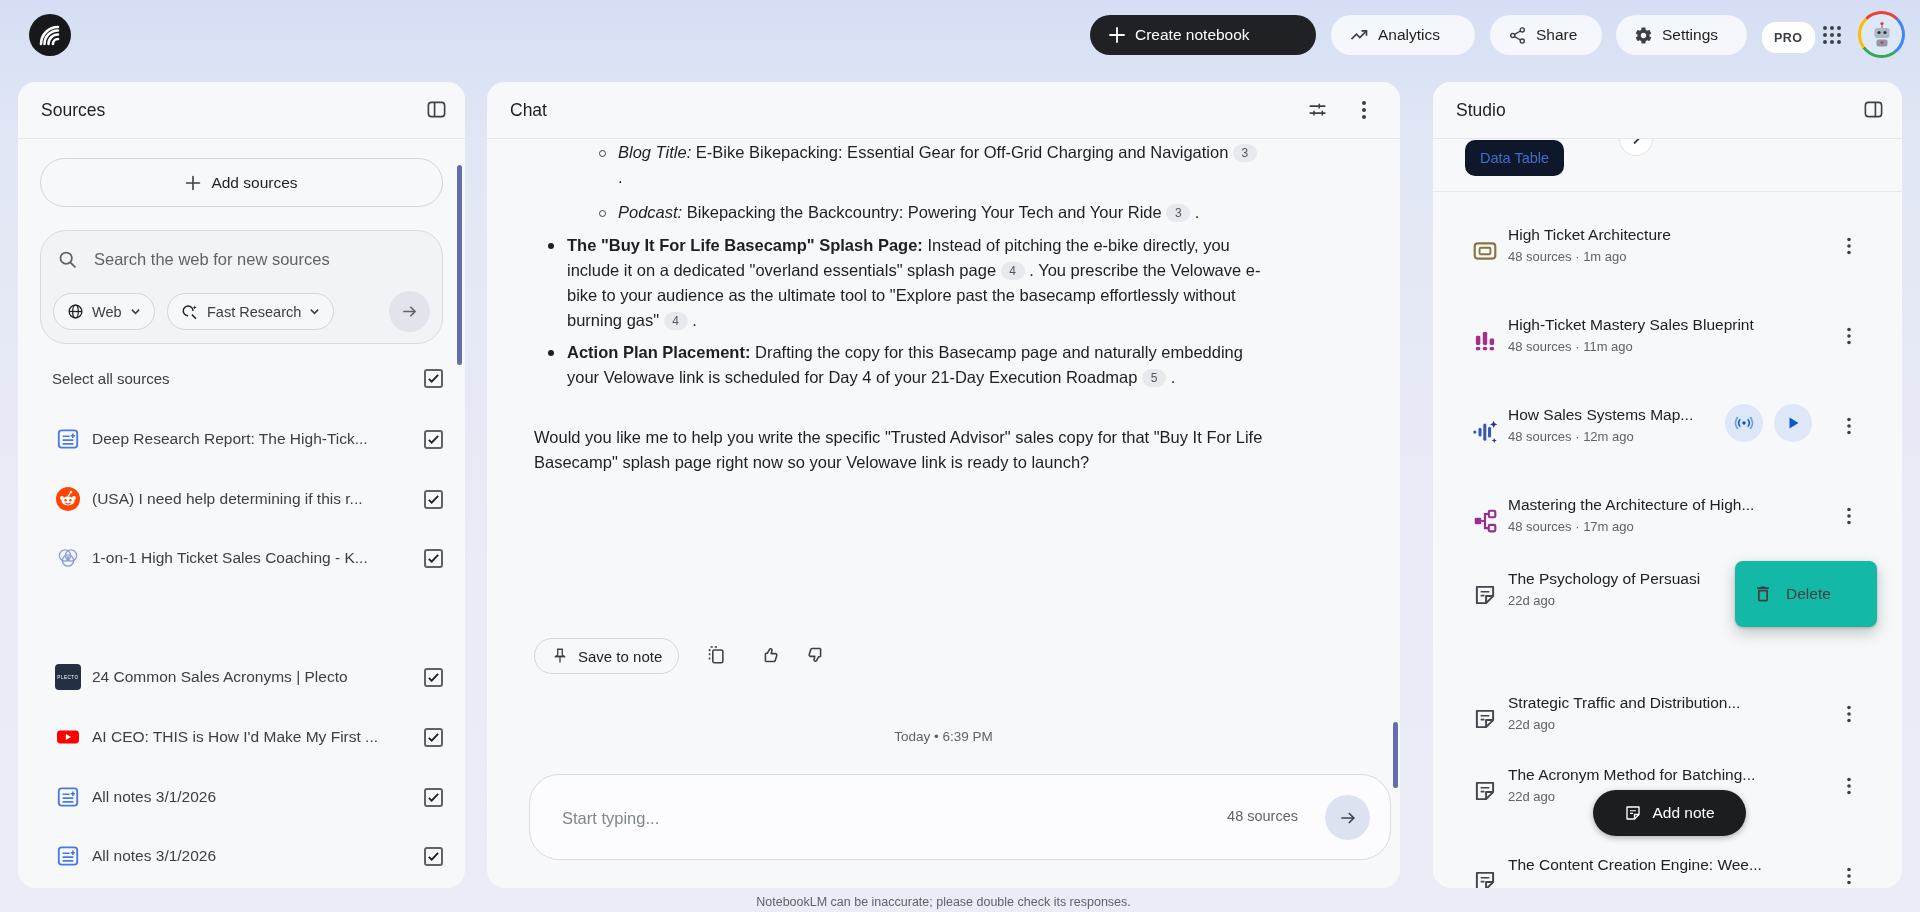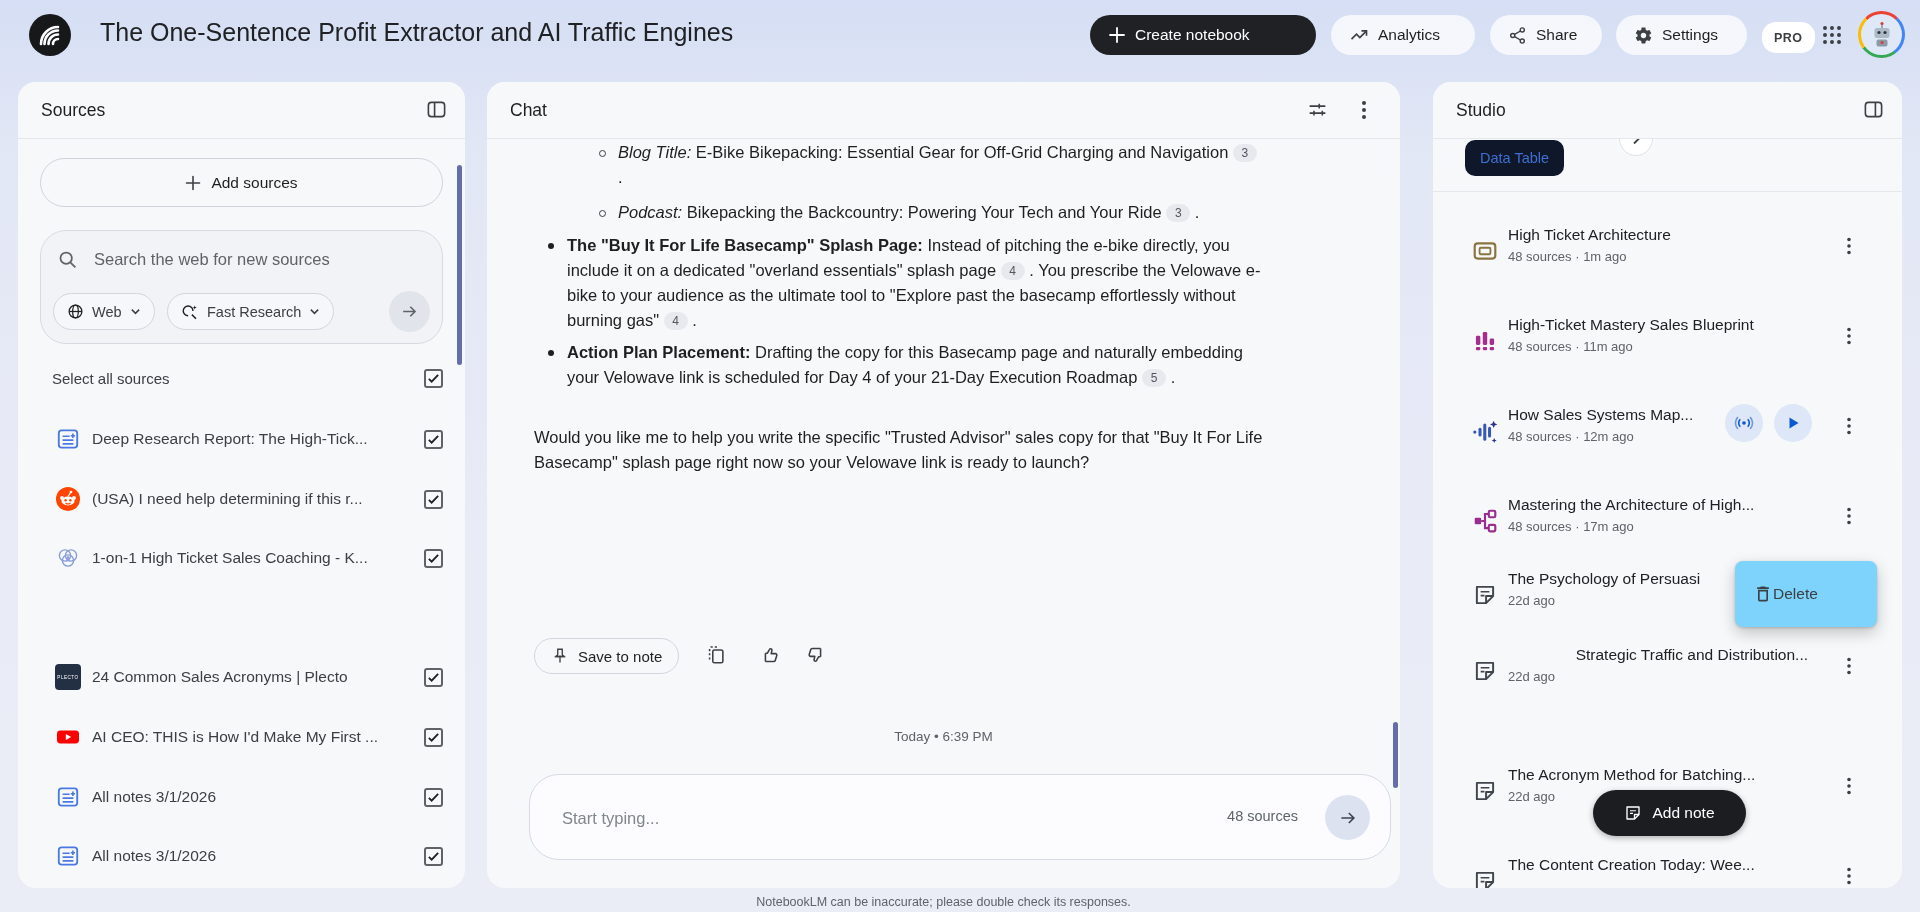--- a/index.html
+++ b/index.html
@@ -75,22 +75,22 @@
              display:flex;align-items:center;padding:0 15px;font-size:14.5px;cursor:pointer;z-index:1;}
   .next-circle{position:absolute;left:186px;top:40px;width:34px;height:34px;border-radius:50%;background:#fff;border:1px solid #e0e2e8;
                display:flex;align-items:center;justify-content:center;z-index:1;cursor:pointer;box-sizing:border-box;}
   .studio-div{position:absolute;left:0;right:0;top:109px;height:1px;background:#e6e7ec;z-index:2;}
   .st-row{position:absolute;left:0;right:0;height:80px;}
   .st-ic{position:absolute;left:39px;top:16px;width:26px;height:26px;}
   .st-tt{position:absolute;left:75px;top:4px;width:300px;font-size:15.5px;color:#202124;white-space:nowrap;overflow:hidden;}
   .st-meta{position:absolute;left:75px;top:27px;font-size:13px;color:#5f6368;white-space:nowrap;}
   .kebab{position:absolute;left:405px;top:10px;width:22px;height:28px;display:flex;align-items:center;justify-content:center;cursor:pointer;}
   .round-btn{position:absolute;top:2px;width:38px;height:38px;border-radius:50%;background:#dde7f8;display:flex;align-items:center;justify-content:center;cursor:pointer;}
-  .ctx-menu{position:absolute;left:302px;top:479px;width:142px;height:66px;background:#7dd3fc;border-radius:8px;z-index:8;
-            box-shadow:0 1px 3px rgba(0,0,0,.18),0 6px 16px rgba(0,0,0,.22);display:flex;align-items:center;padding-left:18px;box-sizing:border-box;cursor:pointer;}
+  .ctx-menu{position:absolute;left:302px;top:479px;width:142px;height:66px;background:#14b8a6;border-radius:8px;z-index:8;
+            box-shadow:0 1px 3px rgba(0,0,0,.18),0 6px 16px rgba(0,0,0,.22);display:flex;align-items:center;gap:13px;padding-left:18px;box-sizing:border-box;cursor:pointer;}
   .ctx-menu span{font-size:15.5px;color:#3c4043;}
   .add-note{position:absolute;left:160px;top:708px;width:153px;height:46px;border-radius:24px;background:#1c1d21;z-index:8;
             display:flex;align-items:center;justify-content:center;gap:10px;color:#fff;font-size:15.5px;cursor:pointer;
             box-shadow:0 2px 6px rgba(0,0,0,.3);}
 
   .footer-note{position:absolute;left:487px;width:913px;bottom:3px;text-align:center;font-size:12.5px;color:#5f6368;}
 </style>
 </head>
 <body>
 
@@ -99,21 +99,20 @@
   <div class="hdr">
     <div class="logo">
       <svg width="44" height="44" viewBox="0 0 44 44">
         <circle cx="22" cy="22" r="21" fill="#17181a"></circle>
         <path d="M13 31 A17 17 0 0 1 30 14" fill="none" stroke="#fff" stroke-width="2.6" stroke-linecap="round"></path>
         <path d="M16.5 31 A13.5 13.5 0 0 1 30 17.5" fill="none" stroke="#fff" stroke-width="2.6" stroke-linecap="round"></path>
         <path d="M20.5 31 A9.5 9.5 0 0 1 30 21.5" fill="none" stroke="#fff" stroke-width="2.6" stroke-linecap="round"></path>
         <path d="M25 31 A5 5 0 0 1 30 26" fill="none" stroke="#fff" stroke-width="2.6" stroke-linecap="round"></path>
       </svg>
     </div>
-    <div class="app-title">The One-Sentence Profit Extractor and AI Traffic Engines</div>
 
     <div class="pill black" style="left:1090px;width:226px;">
       <span>
         <svg width="18" height="18" viewBox="0 0 18 18">
             <path d="M9 2v14M2 9h14" stroke="#fff" stroke-width="1.8" stroke-linecap="round"></path>
           </svg>
       </span>
       <span>Create notebook</span>
     </div>
     <div class="pill" style="left:1331px;width:144px;">
@@ -567,21 +566,21 @@
         <svg width="26" height="26" viewBox="0 0 24 24" fill="none" stroke="#40464d" stroke-width="1.8" stroke-linejoin="round">
           <path d="M4.5 4.5h15v8.5l-6.5 6.5h-8.5z"></path>
             <path d="M13 19.5v-6.5h6.5"></path>
             <path d="M8 9h8M8 12.5h3.5" stroke-width="1.6"></path>
         </svg>
       </span>
       <span class="st-tt">The Psychology of Persuasi</span>
       <span class="st-meta">22d ago</span>
     </div>
 
-    <div class="st-row" style="top:560px;text-align:right;">
+    <div class="st-row" style="top:608px;">
       <span class="st-ic">
         <svg width="26" height="26" viewBox="0 0 24 24" fill="none" stroke="#40464d" stroke-width="1.8" stroke-linejoin="round">
           <path d="M4.5 4.5h15v8.5l-6.5 6.5h-8.5z"></path>
             <path d="M13 19.5v-6.5h6.5"></path>
             <path d="M8 9h8M8 12.5h3.5" stroke-width="1.6"></path>
         </svg>
       </span>
       <span class="st-tt">Strategic Traffic and Distribution...</span>
       <span class="st-meta">22d ago</span>
       <span class="kebab">
@@ -613,21 +612,21 @@
     </div>
 
     <div class="st-row" style="top:770px;">
       <span class="st-ic">
         <svg width="26" height="26" viewBox="0 0 24 24" fill="none" stroke="#40464d" stroke-width="1.8" stroke-linejoin="round">
           <path d="M4.5 4.5h15v8.5l-6.5 6.5h-8.5z"></path>
             <path d="M13 19.5v-6.5h6.5"></path>
             <path d="M8 9h8M8 12.5h3.5" stroke-width="1.6"></path>
         </svg>
       </span>
-      <span class="st-tt">The Content Creation Today: Wee...</span>
+      <span class="st-tt">The Content Creation Engine: Wee...</span>
       <span class="st-meta"></span>
       <span class="kebab">
         <svg width="16" height="20" viewBox="0 0 16 20" fill="#3c4043">
             <circle cx="8" cy="3.5" r="1.8"></circle>
             <circle cx="8" cy="10" r="1.8"></circle>
             <circle cx="8" cy="16.5" r="1.8"></circle>
           </svg>
       </span>
     </div>
 

